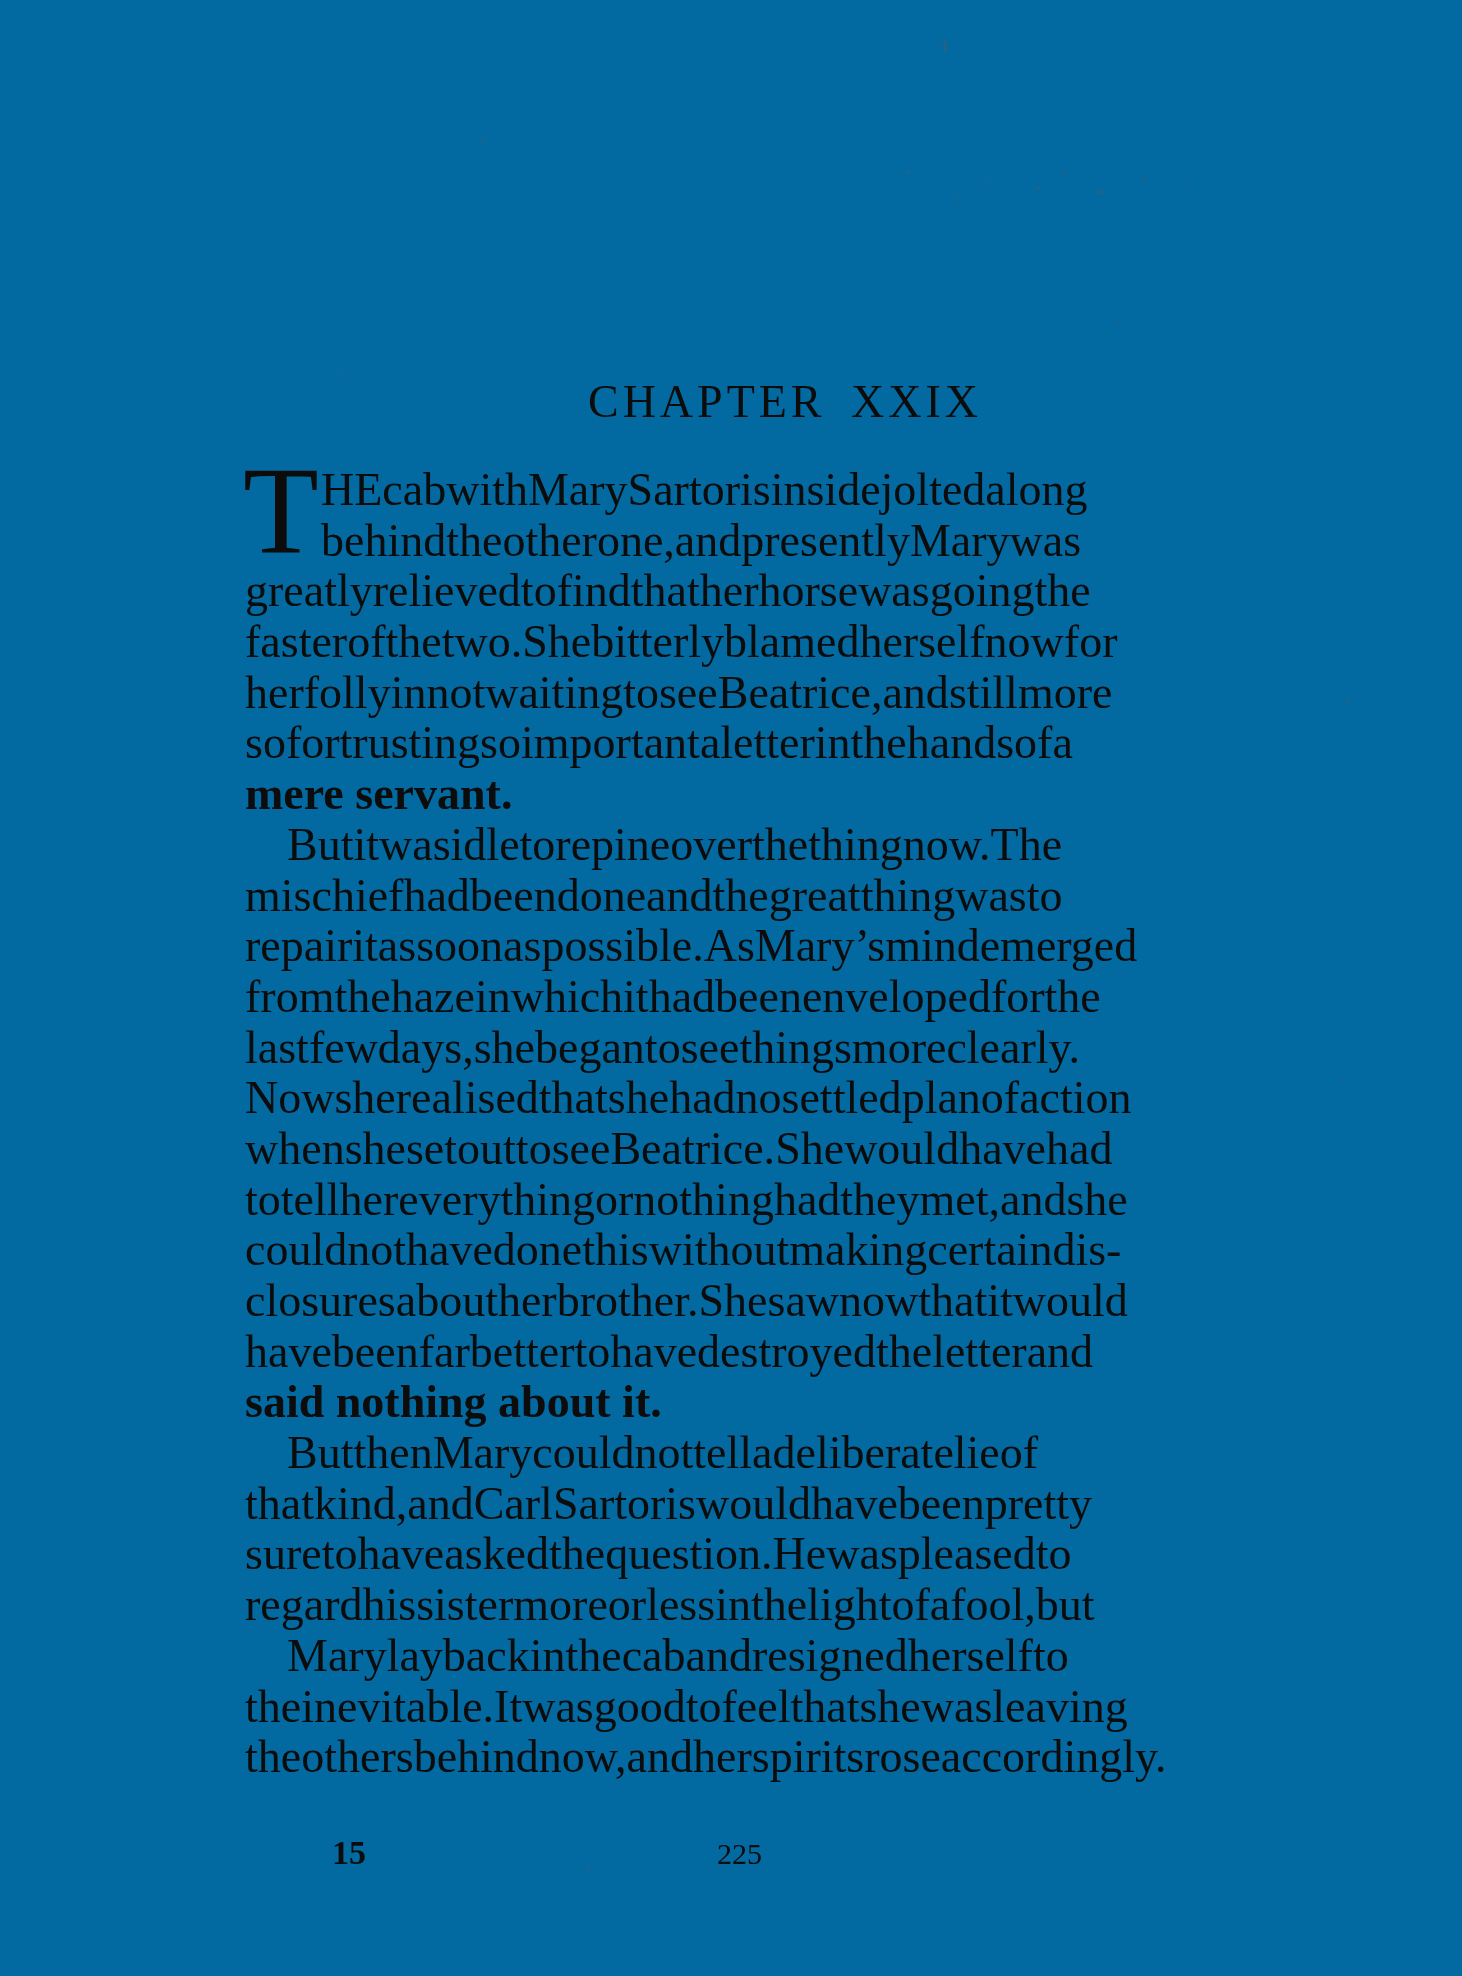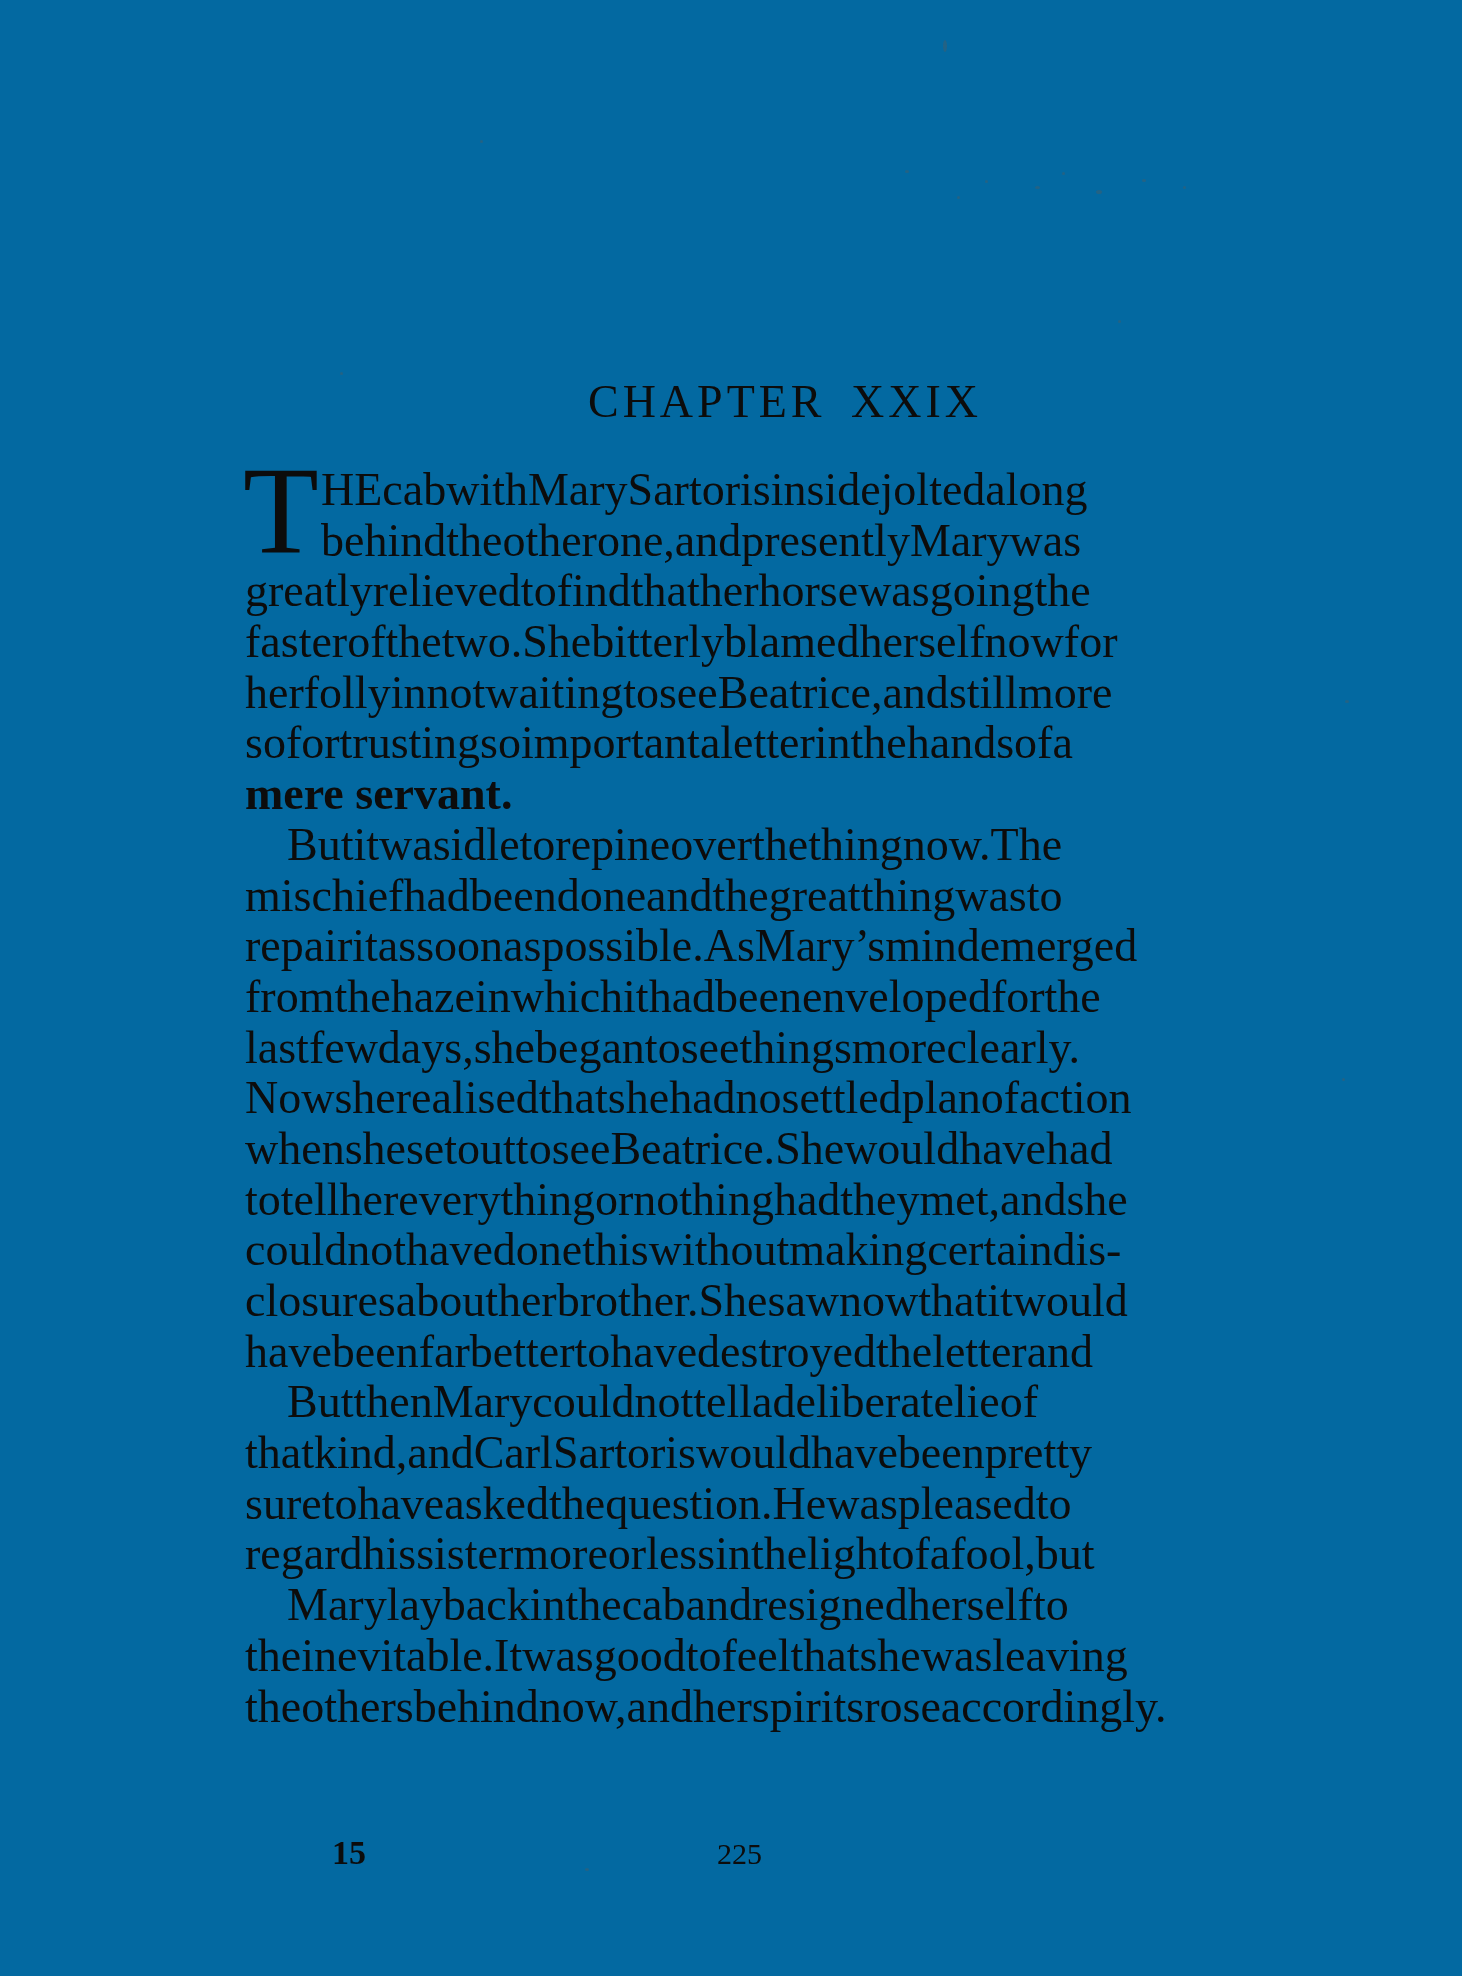--- a/index.html
+++ b/index.html
@@ -281,20 +281,21 @@
         <span>been</span>
         <span>far</span>
         <span>better</span>
         <span>to</span>
         <span>have</span>
         <span>destroyed</span>
         <span>the</span>
         <span>letter</span>
         <span>and</span>
       </div>
+      <div class="line plain">said nothing about it.</div>
       <div class="line indent">
         <span>But</span>
         <span>then</span>
         <span>Mary</span>
         <span>could</span>
         <span>not</span>
         <span>tell</span>
         <span>a</span>
         <span>deliberate</span>
         <span>lie</span>

